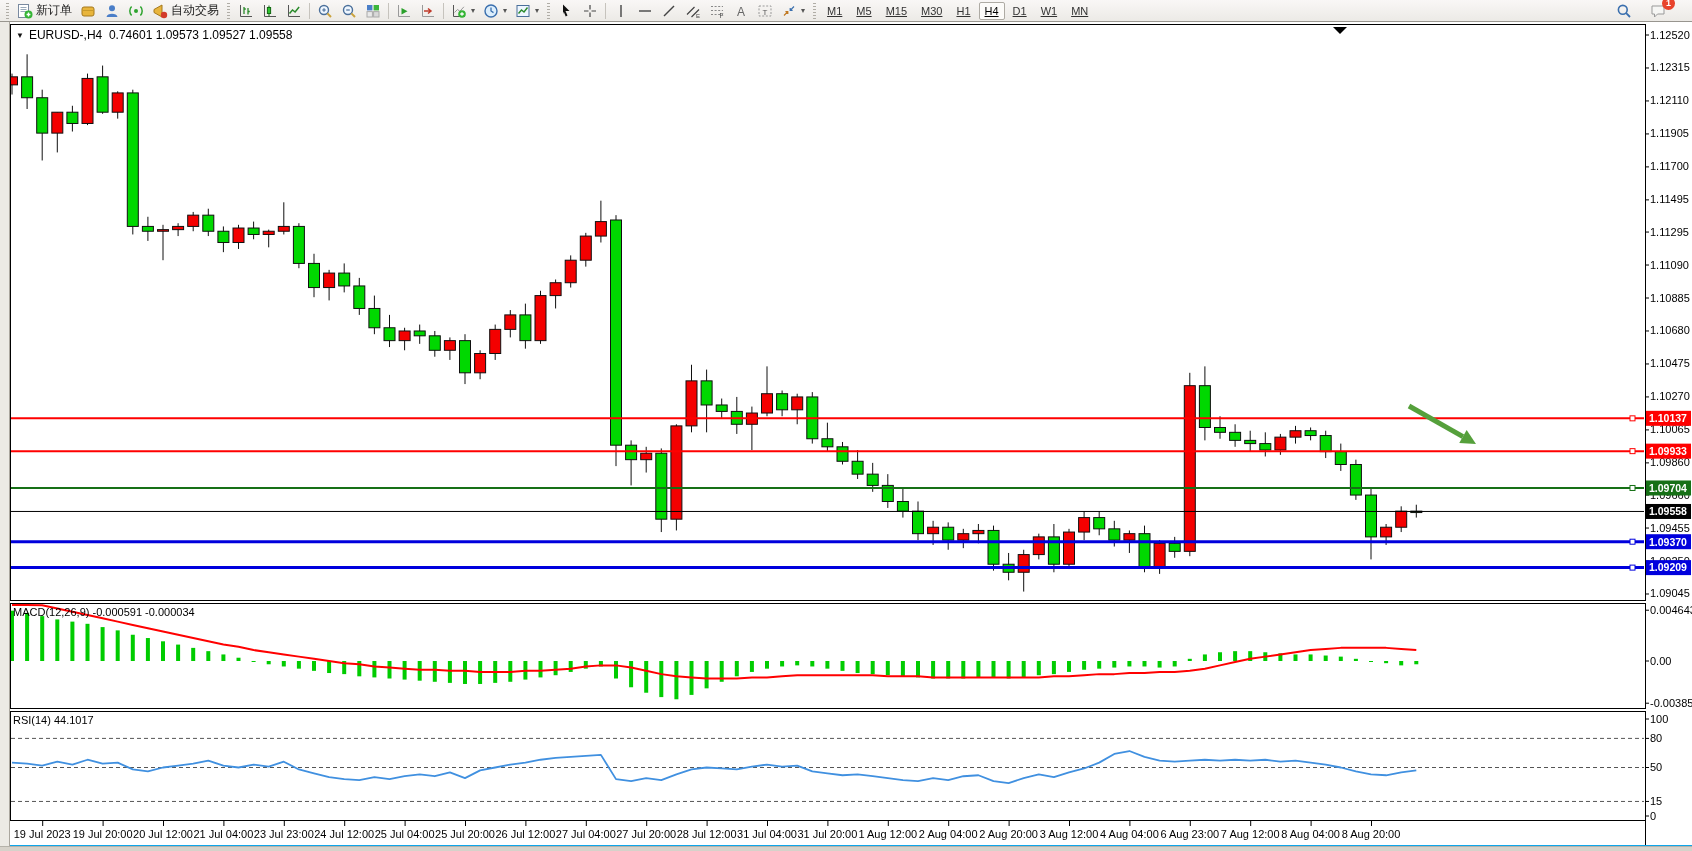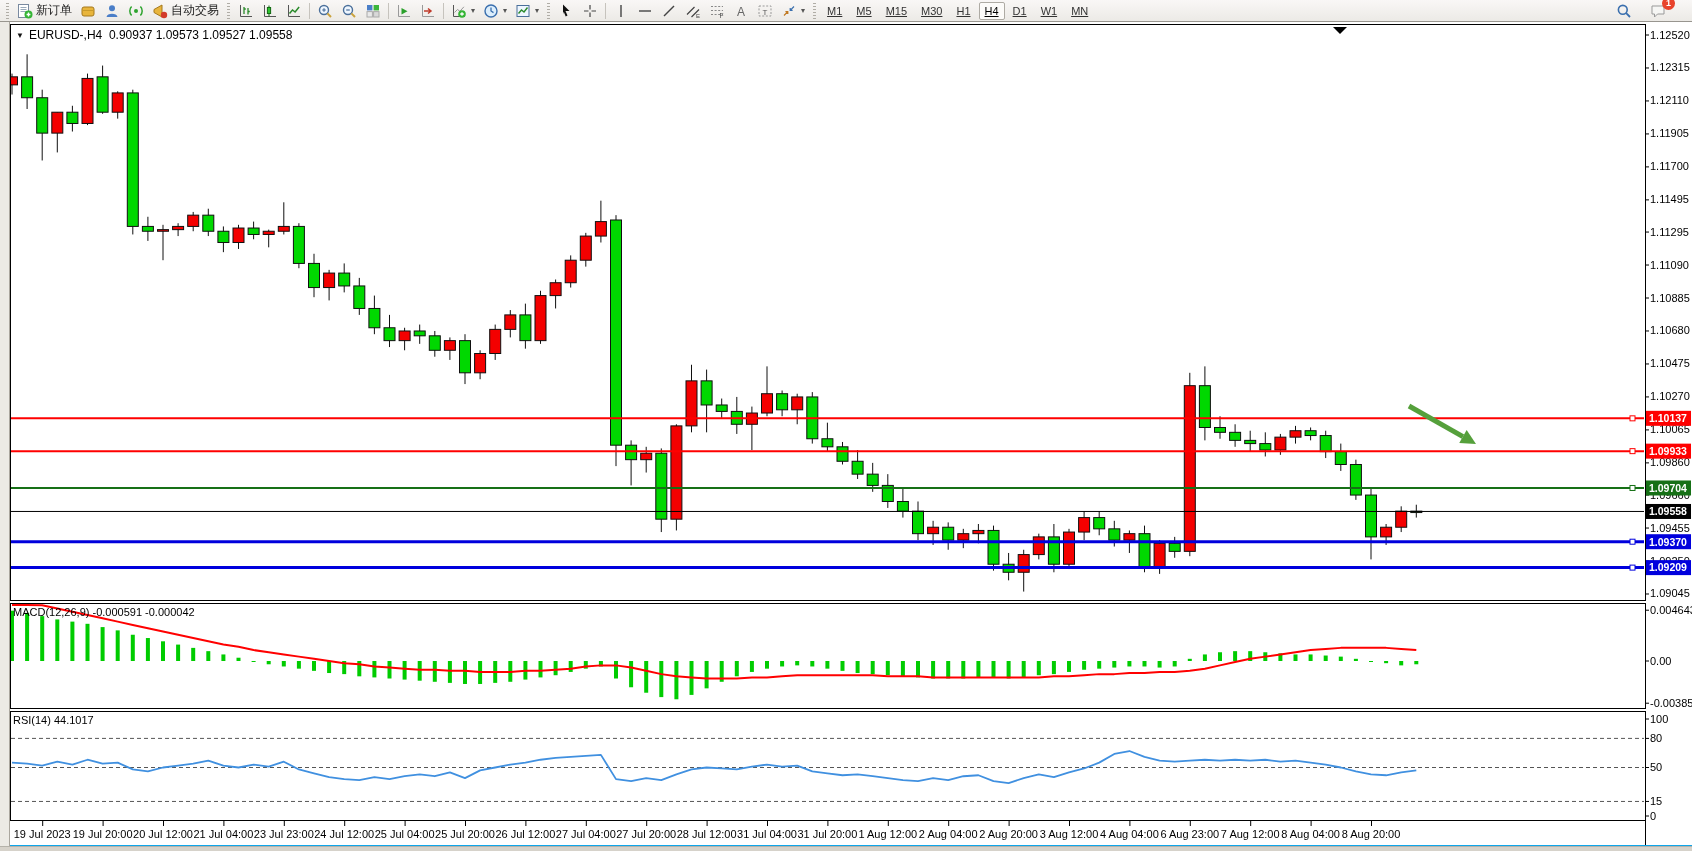--- a/index.html
+++ b/index.html
@@ -669,19 +669,19 @@
         <text x="1129.3999999999999" y="816" class="ax" text-anchor="middle">4 Aug 04:00</text>
         <line x1="1190.3" y1="799" x2="1190.3" y2="804" stroke="#000"></line>
         <text x="1189.8" y="816" class="ax" text-anchor="middle">6 Aug 23:00</text>
         <line x1="1250.7" y1="799" x2="1250.7" y2="804" stroke="#000"></line>
         <text x="1250.2" y="816" class="ax" text-anchor="middle">7 Aug 12:00</text>
         <line x1="1311.1" y1="799" x2="1311.1" y2="804" stroke="#000"></line>
         <text x="1310.6" y="816" class="ax" text-anchor="middle">8 Aug 04:00</text>
         <line x1="1371.5" y1="799" x2="1371.5" y2="804" stroke="#000"></line>
         <text x="1371" y="816" class="ax" text-anchor="middle">8 Aug 20:00</text>
       </svg>
-    <div class="ovl" id="chart-title"><span class="arr">▼</span><span>EURUSD-,H4  0.90937 1.09573 1.09527 1.09558</span></div>
-    <div class="ovl" id="macd-label">MACD(12,26,9) -0.000591 -0.000042</div>
+    <div class="ovl" id="chart-title"><span class="arr">▼</span><span>EURUSD-,H4  0.74601 1.09573 1.09527 1.09558</span></div>
+    <div class="ovl" id="macd-label">MACD(12,26,9) -0.000591 -0.000034</div>
     <div class="ovl" id="rsi-label">RSI(14) 44.1017</div>
   </div>
   <div id="gutter"></div>
   <div id="bottom-strip"></div>
 </div>
 
 </body></html>

